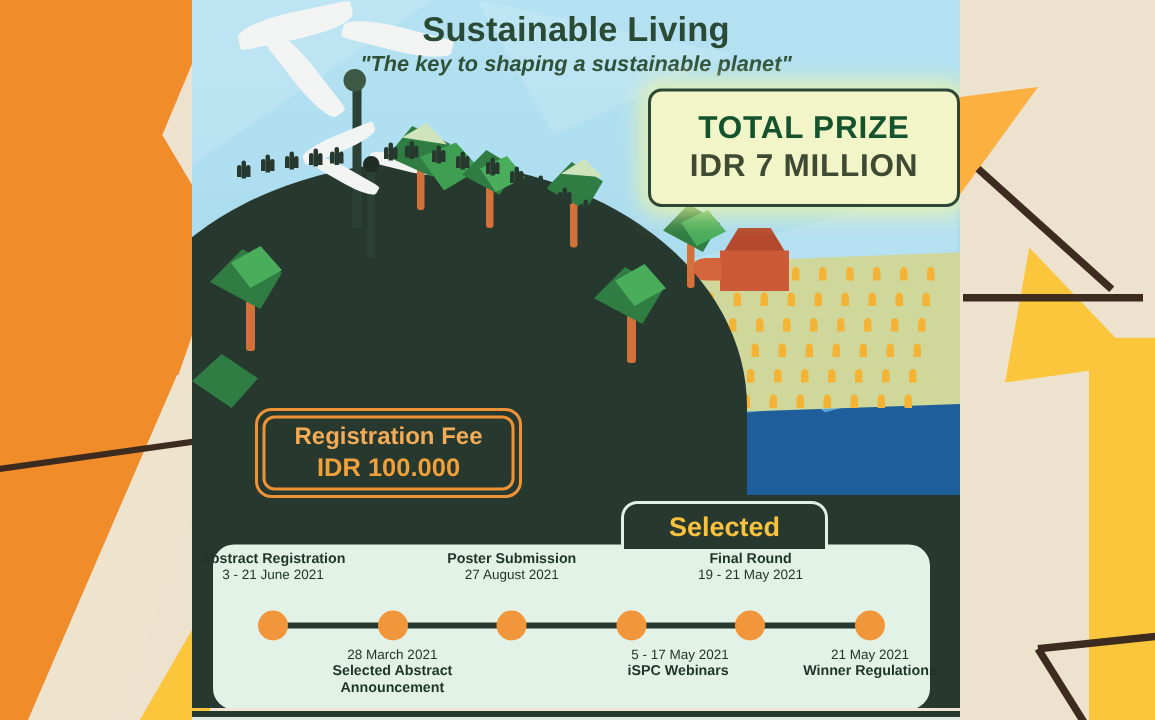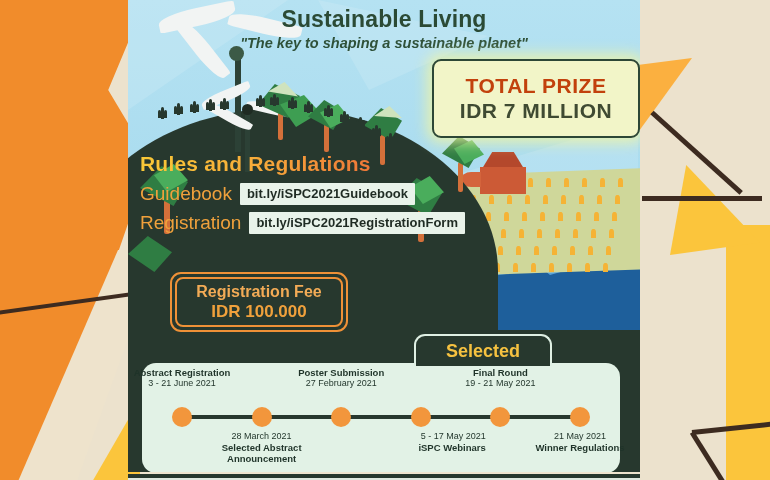--- a/index.html
+++ b/index.html
@@ -73,21 +73,21 @@
   
   .title { position:absolute; left:128px; top:6px; width:512px; text-align:center; z-index:6; }
   .title h1 { font-size:23px; font-weight:bold; color:#2b4a35; letter-spacing:.1px; }
   .title .sub { font-size:14.5px; font-style:italic; font-weight:bold; color:#2f5139; margin-top:2px; }
 
   
   .prize { position:absolute; left:432px; top:59px; width:208px; height:79px; z-index:7;
            background:#f2f5c8; border:2.5px solid #2d4736; border-radius:9px;
            display:flex; flex-direction:column; align-items:center; justify-content:center;
            box-shadow:0 0 14px 5px rgba(242,245,160,.8); }
-  .prize .p1 { font-size:21px; font-weight:bold; color:#c2410c; letter-spacing:.5px; }
+  .prize .p1 { font-size:21px; font-weight:bold; color:#14532d; letter-spacing:.5px; }
   .prize .p2 { font-size:21px; font-weight:bold; color:#3f4a32; letter-spacing:.5px; margin-top:1px; }
 
   
   .rules { position:absolute; left:140px; top:152px; z-index:8; }
   .rules h2 { font-size:21px; font-weight:bold; letter-spacing:.2px;
               background:linear-gradient(90deg,#f9c937 0%, #f7a93a 38%, #ef7e38 66%, #e75233 100%);
               -webkit-background-clip:text; background-clip:text; color:transparent; }
   .rrow { display:flex; align-items:center; margin-top:7px; }
   .rlabel { font-size:19px; color:#f0a13c; min-width:0; }
   .rbox { margin-left:8px; background:#e9f3ea; color:#1f2b23; font-size:13px; font-weight:bold;
@@ -333,31 +333,20 @@
     <div class="title" style="left:0;width:512px;">
       <h1>Sustainable Living</h1>
       <div class="sub">"The key to shaping a sustainable planet"</div>
     </div>
 
     <div class="prize" style="left:304px;">
       <div class="p1">TOTAL PRIZE</div>
       <div class="p2">IDR 7 MILLION</div>
     </div>
 
-    <div class="rules" style="left:12px;">
-      <h2>Rules and Regulations</h2>
-      <div class="rrow">
-        <span class="rlabel">Guidebook</span>
-        <span class="rbox">bit.ly/iSPC2021Guidebook</span>
-      </div>
-      <div class="rrow">
-        <span class="rlabel">Registration</span>
-        <span class="rbox">bit.ly/iSPC2021RegistrationForm</span>
-      </div>
-    </div>
 
     <div class="fee" style="left:42px;">
       <div class="fee-inner">
         <div class="f1">Registration Fee</div>
         <div class="f2">IDR 100.000</div>
       </div>
     </div>
 
     <div class="tl-tab" style="left:286px;">
       <span>Selected</span>
@@ -377,21 +366,21 @@
           <div class="tl-lab" style="width: 130px; left: -25px; top: 4px;">
             <div class="ev">Abstract Registration</div>
             <div class="dt">3 - 21 June 2021</div>
           </div>
           <div class="tl-lab" style="width: 130px; left: 54.6px; top: 68px; text-align: center;">
             <div class="dt">28 March 2021</div>
             <div class="ev">Selected Abstract Announcement</div>
           </div>
           <div class="tl-lab" style="width: 130px; left: 134.2px; top: 4px;">
             <div class="ev">Poster Submission</div>
-            <div class="dt">27 February 2021</div>
+            <div class="dt">27 August 2021</div>
           </div>
           <div class="tl-lab" style="width: 130px; left: 213.8px; top: 68px; text-align: right;">
             <div class="dt">5 - 17 May 2021</div>
             <div class="ev">iSPC Webinars</div>
           </div>
           <div class="tl-lab" style="width: 130px; left: 293.4px; top: 4px;">
             <div class="ev">Final Round</div>
             <div class="dt">19 - 21 May 2021</div>
           </div>
           <div class="tl-lab" style="width: 130px; left: 373px; top: 68px;">

